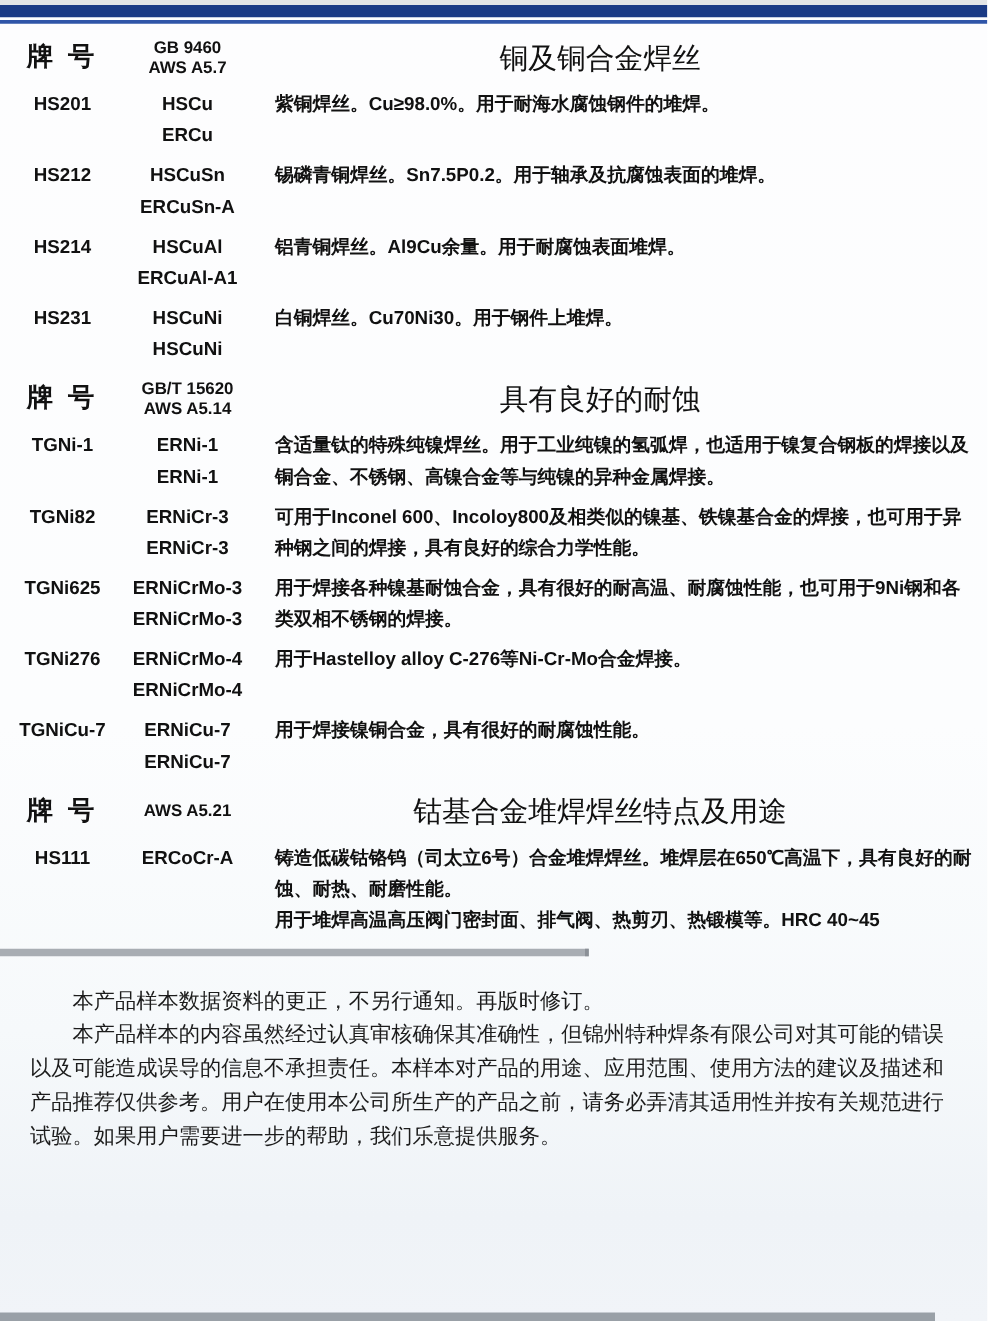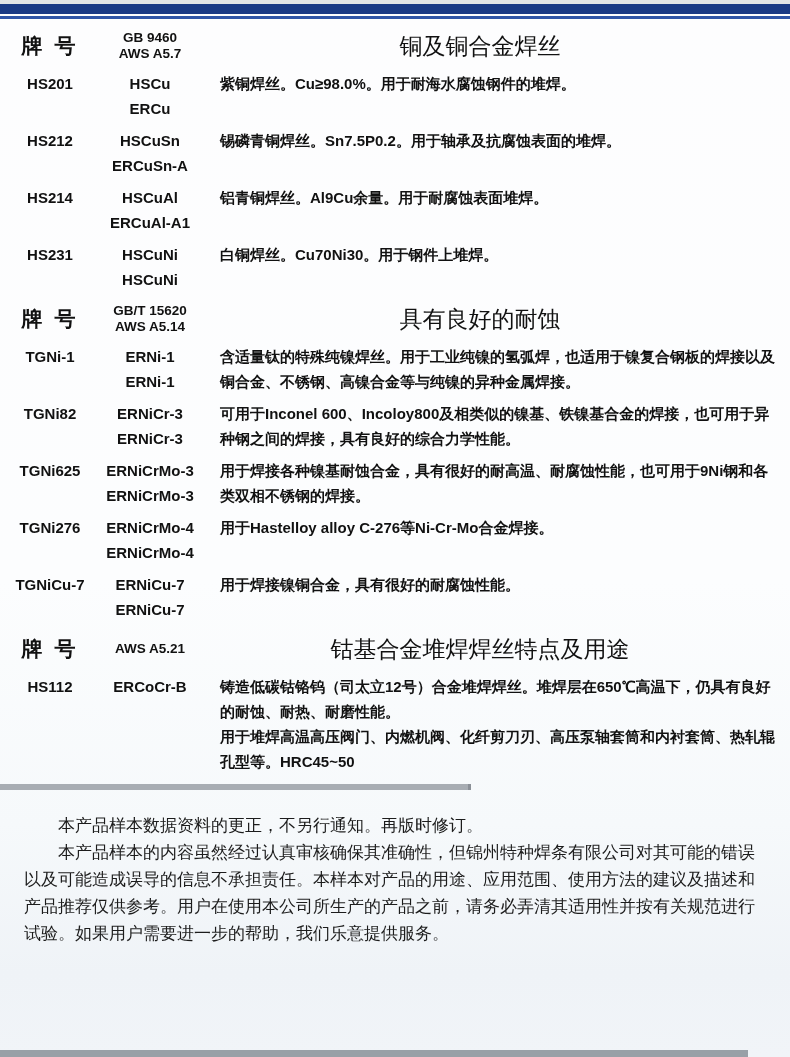--- a/index.html
+++ b/index.html
@@ -240,31 +240,31 @@
 
     <div class="section">
       <div class="sec-header">
         <div class="h-brand">牌 号</div>
         <div class="h-std">
           <div>AWS A5.21</div>
         </div>
         <div class="h-title">钴基合金堆焊焊丝特点及用途</div>
       </div>
 
-
-      <div class="row">
-        <div class="c-brand">HS112</div>
-        <div class="c-grade">
-          <div>ERCoCr-B</div>
-        </div>
-        <div class="c-desc">
-          <p>铸造低碳钴铬钨（司太立12号）合金堆焊焊丝。堆焊层在650℃高温下，仍具有良好的耐蚀、耐热、耐磨性能。</p>
-          <p>用于堆焊高温高压阀门、内燃机阀、化纤剪刀刃、高压泵轴套筒和内衬套筒、热轧辊孔型等。HRC45~50</p>
-        </div>
-      </div>
+      <div class="row">
+        <div class="c-brand">HS111</div>
+        <div class="c-grade">
+          <div>ERCoCr-A</div>
+        </div>
+        <div class="c-desc">
+          <p>铸造低碳钴铬钨（司太立6号）合金堆焊焊丝。堆焊层在650℃高温下，具有良好的耐蚀、耐热、耐磨性能。</p>
+          <p>用于堆焊高温高压阀门密封面、排气阀、热剪刃、热锻模等。HRC 40~45</p>
+        </div>
+      </div>
+
     </div>
 
   </div>
 
   <div class="footer">
     <div class="sep-bar"></div>
     <p class="fp">本产品样本数据资料的更正，不另行通知。再版时修订。</p>
     <p class="fp">本产品样本的内容虽然经过认真审核确保其准确性，但锦州特种焊条有限公司对其可能的错误以及可能造成误导的信息不承担责任。本样本对产品的用途、应用范围、使用方法的建议及描述和产品推荐仅供参考。用户在使用本公司所生产的产品之前，请务必弄清其适用性并按有关规范进行试验。如果用户需要进一步的帮助，我们乐意提供服务。</p>
   </div>
 

